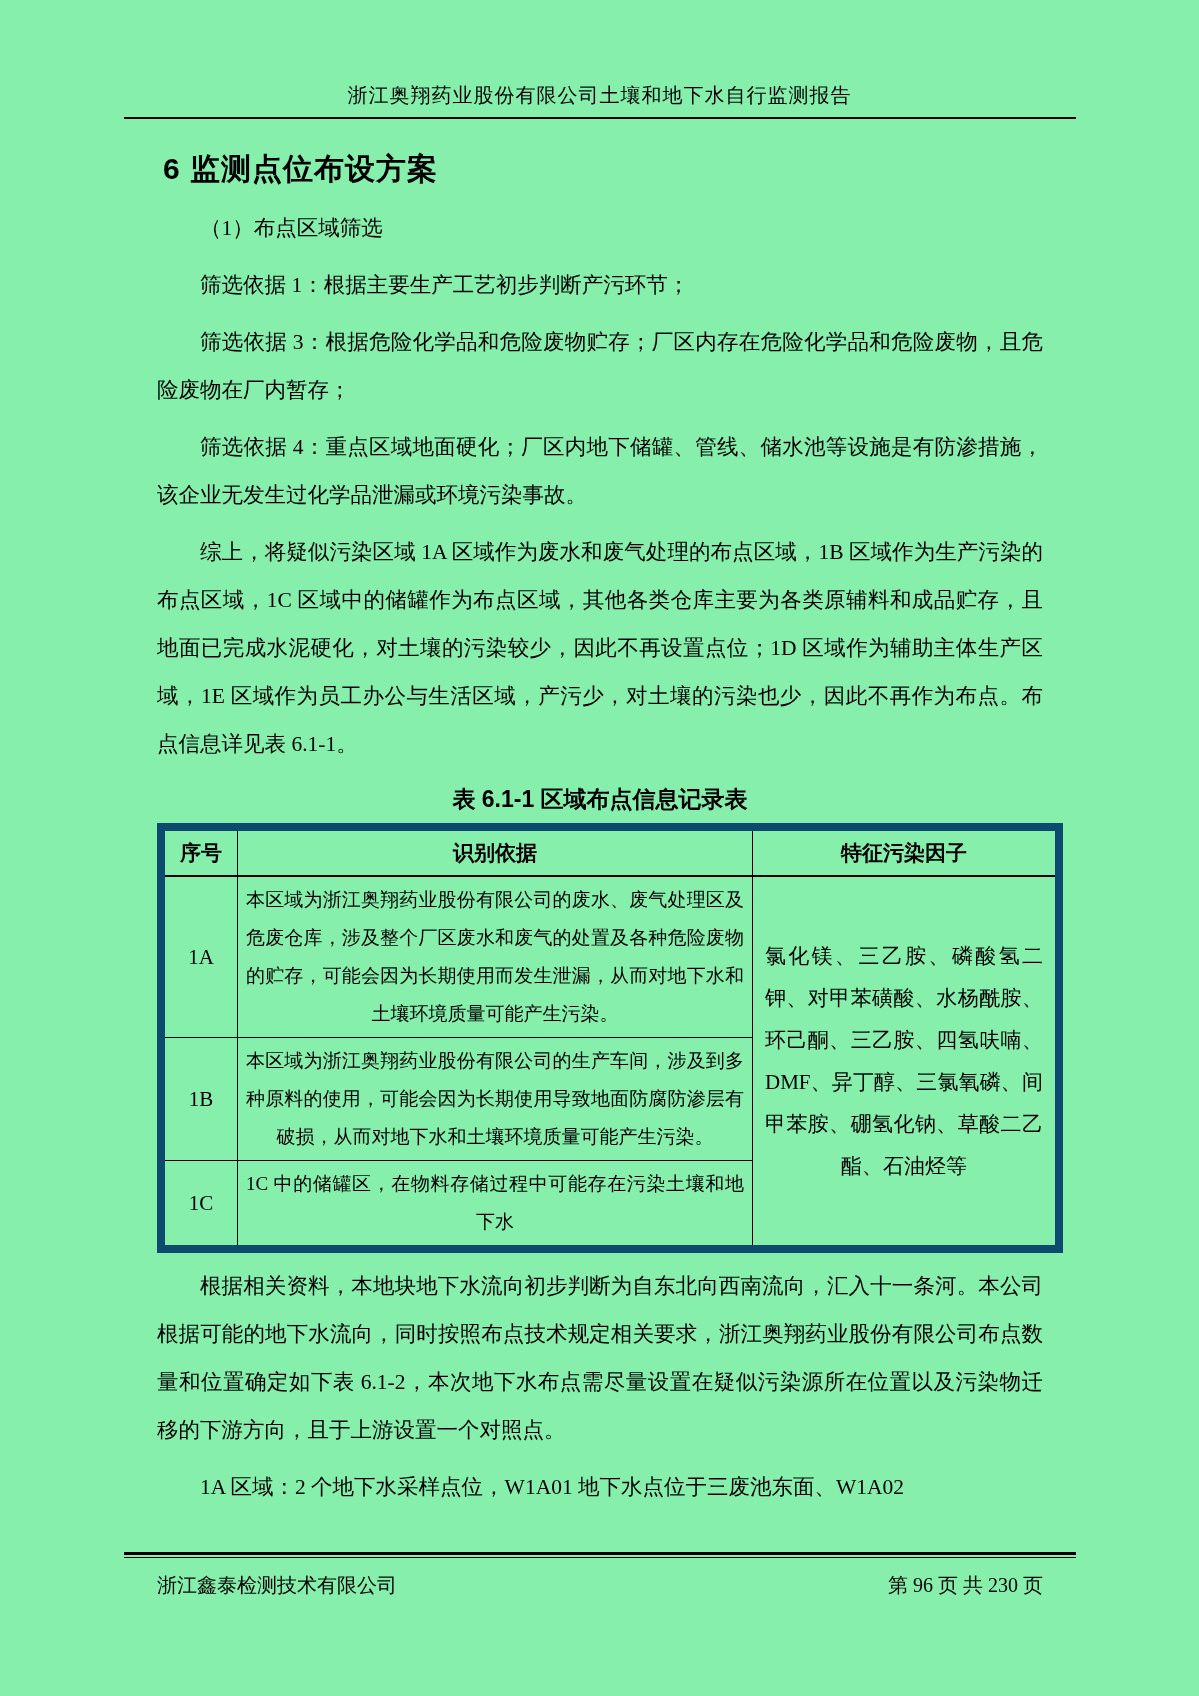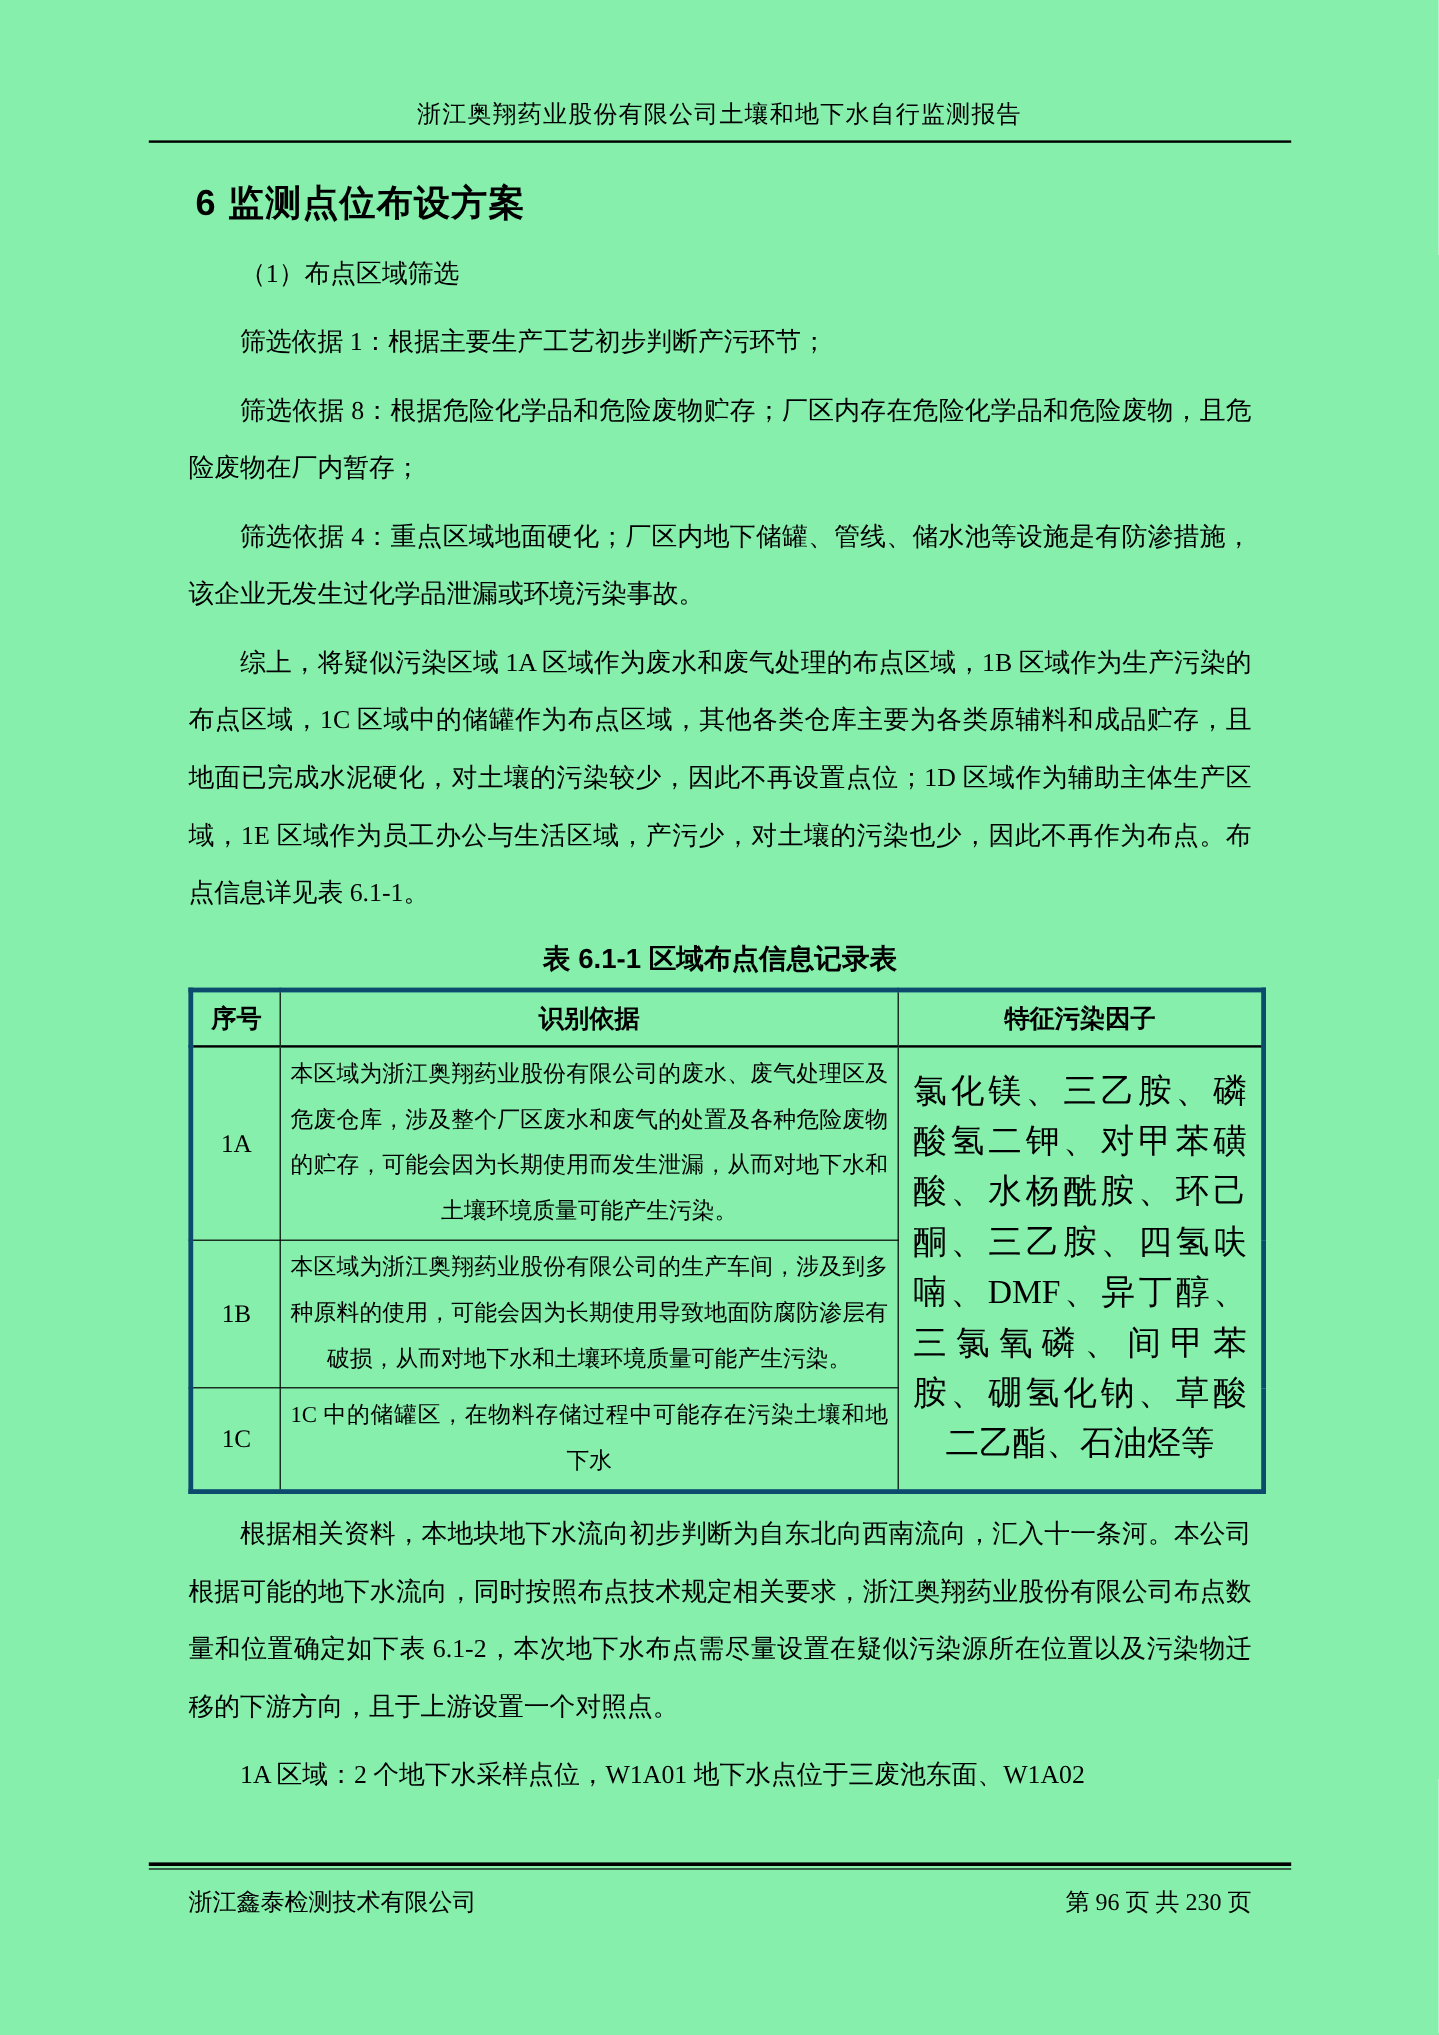--- a/index.html
+++ b/index.html
@@ -47,21 +47,21 @@
   
   .table-caption {
     margin:16px 0 8px 0;
     text-align:center;
     font-size:23px; font-weight:bold;
     font-family:"Liberation Sans", sans-serif;
   }
   table.info-table {
     border-collapse:collapse;
     width:886px;
-    border:4px solid #0c4a6e;
+    border:8px solid #0c4a6e;
     table-layout:fixed;
   }
   table.info-table th, table.info-table td {
     border:1px solid #000;
   }
   table.info-table th {
     font-family:"Liberation Sans", sans-serif;
     font-weight:bold;
     font-size:21px;
     height:42px;
@@ -78,21 +78,21 @@
   }
   td.cell-basis {
     font-size:19px;
     line-height:38px;
     padding:4px 8px;
     text-align:justify;
     text-align-last:center;
     vertical-align:middle;
   }
   td.cell-pollutants {
-    font-size:28px;
+    font-size:21px;
     line-height:42px;
     padding:4px 12px;
     text-align:justify;
     text-align-last:center;
     vertical-align:middle;
   }
   tr.row-1a { height:156px; }
   tr.row-1b { height:110px; }
   tr.row-1c { height:76px; }
   
@@ -120,21 +120,21 @@
     <div class="header-rule"></div>
   </div>
 
   <div class="content">
 
     <div class="section-title">6 监测点位布设方案</div>
 
 
     <p class="body-par">（1）布点区域筛选</p>
     <p class="body-par">筛选依据 1：根据主要生产工艺初步判断产污环节；</p>
-    <p class="body-par">筛选依据 8：根据危险化学品和危险废物贮存；厂区内存在危险化学品和危险废物，且危险废物在厂内暂存；</p>
+    <p class="body-par">筛选依据 3：根据危险化学品和危险废物贮存；厂区内存在危险化学品和危险废物，且危险废物在厂内暂存；</p>
     <p class="body-par">筛选依据 4：重点区域地面硬化；厂区内地下储罐、管线、储水池等设施是有防渗措施，该企业无发生过化学品泄漏或环境污染事故。</p>
     <p class="body-par">综上，将疑似污染区域 1A 区域作为废水和废气处理的布点区域，1B 区域作为生产污染的布点区域，1C 区域中的储罐作为布点区域，其他各类仓库主要为各类原辅料和成品贮存，且地面已完成水泥硬化，对土壤的污染较少，因此不再设置点位；1D 区域作为辅助主体生产区域，1E 区域作为员工办公与生活区域，产污少，对土壤的污染也少，因此不再作为布点。布点信息详见表 6.1-1。</p>
 
     <div class="table-caption">表 6.1-1 区域布点信息记录表</div>
 
     <table class="info-table">
       <thead>
         <tr>
           <th class="col-no">序号</th>
           <th class="col-basis">识别依据</th>

